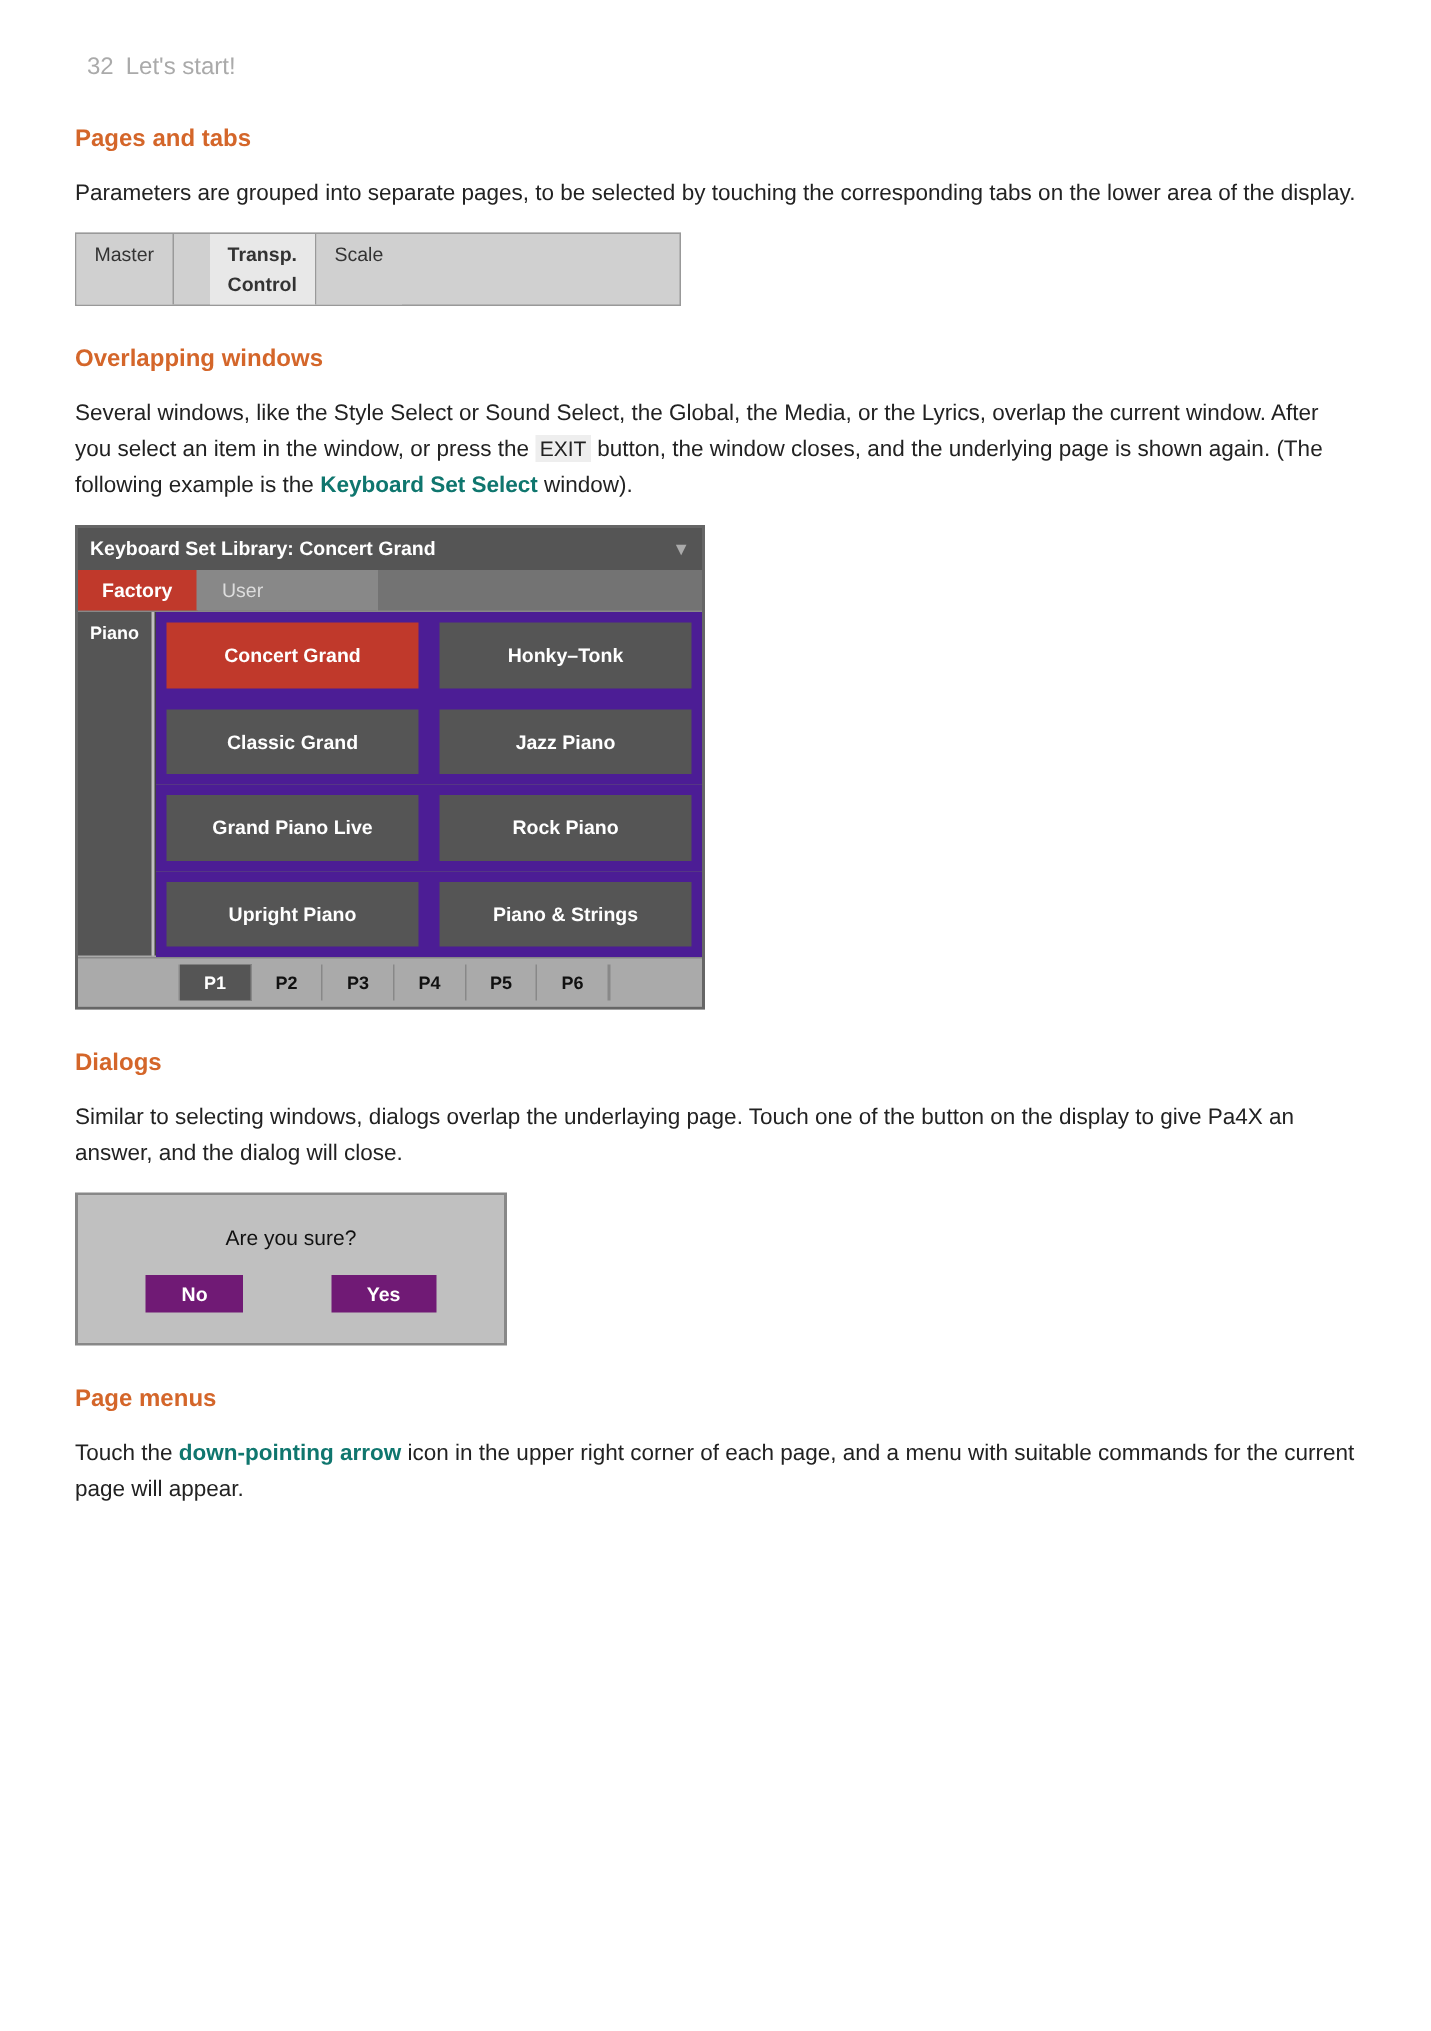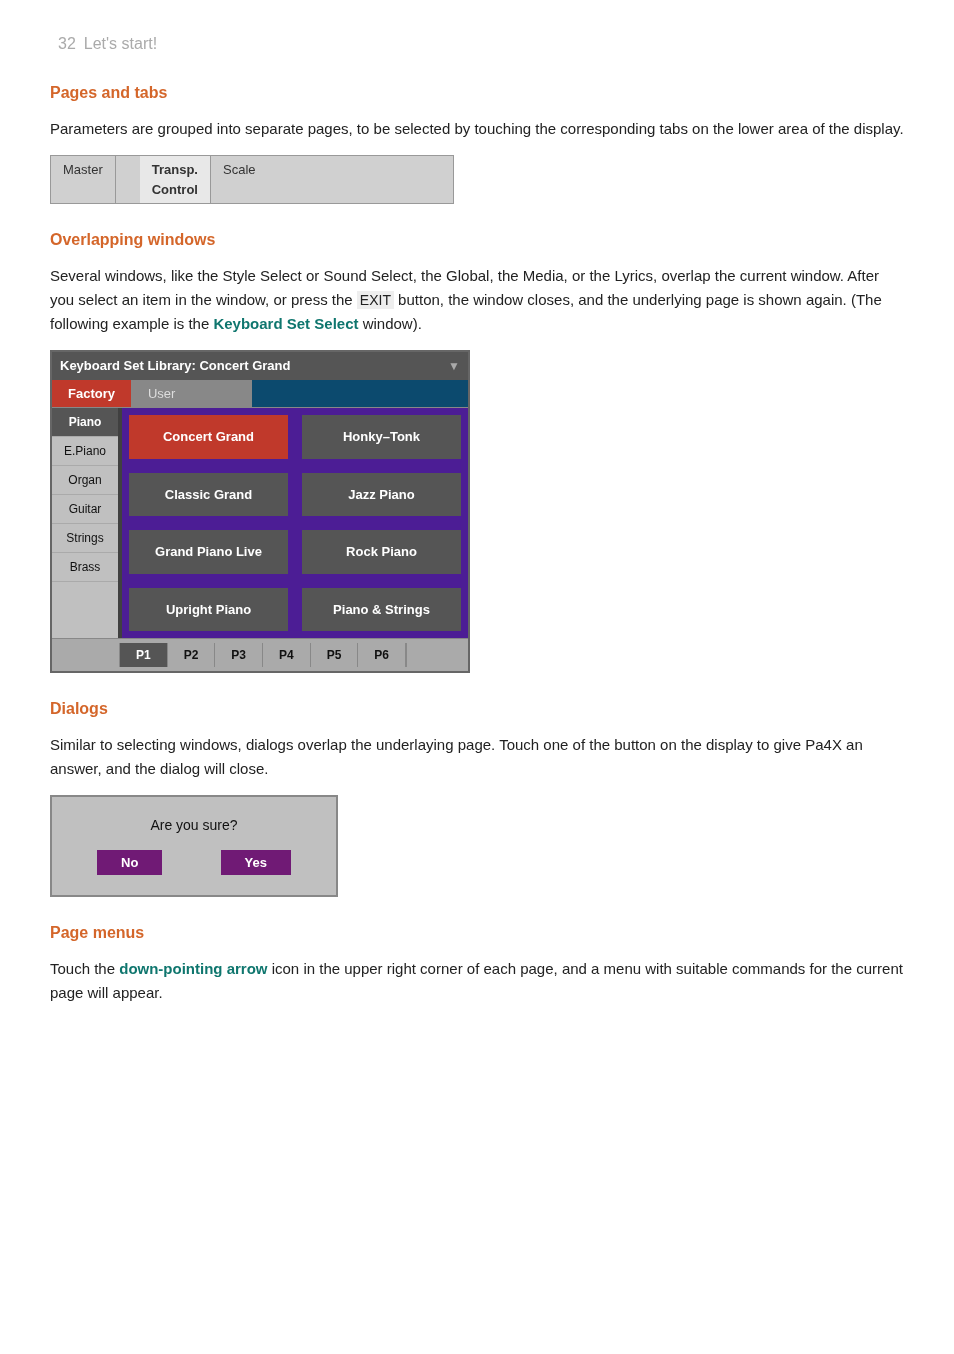--- a/index.html
+++ b/index.html
@@ -87,21 +87,21 @@
       display: flex;
       justify-content: space-between;
       align-items: center;
     }
     .ks-titlebar-arrow {
       color: #aaa;
       font-size: 12px;
     }
     .ks-tabs {
       display: flex;
-      background: #0c4a6e;
+      background: #737373;
       border-bottom: 1px solid #888;
     }
     .ks-tab {
       padding: 4px 16px;
       font-size: 13px;
       font-weight: bold;
       color: #fff;
       background: #c0392b;
       border-right: 1px solid #888;
       cursor: pointer;
@@ -109,25 +109,25 @@
     .ks-tab.inactive {
       background: #888;
       color: #ddd;
       font-weight: normal;
     }
     .ks-body {
       display: flex;
       flex-direction: row;
     }
     .ks-sidebar {
-      width: 70px;
+      width: 52px;
       background: #c0c0c0;
-      border-right: 4px solid #404040;
-      display: flex;
-      flex-direction: column;
+      border-right: 1px solid #404040;
+      display: flex;
+      flex-direction: row;
     }
     .ks-sidebar-item {
       padding: 5px 8px;
       font-size: 12px;
       color: #111;
       border-bottom: 1px solid #aaa;
       cursor: pointer;
       text-align: center;
     }
     .ks-sidebar-item.active {

